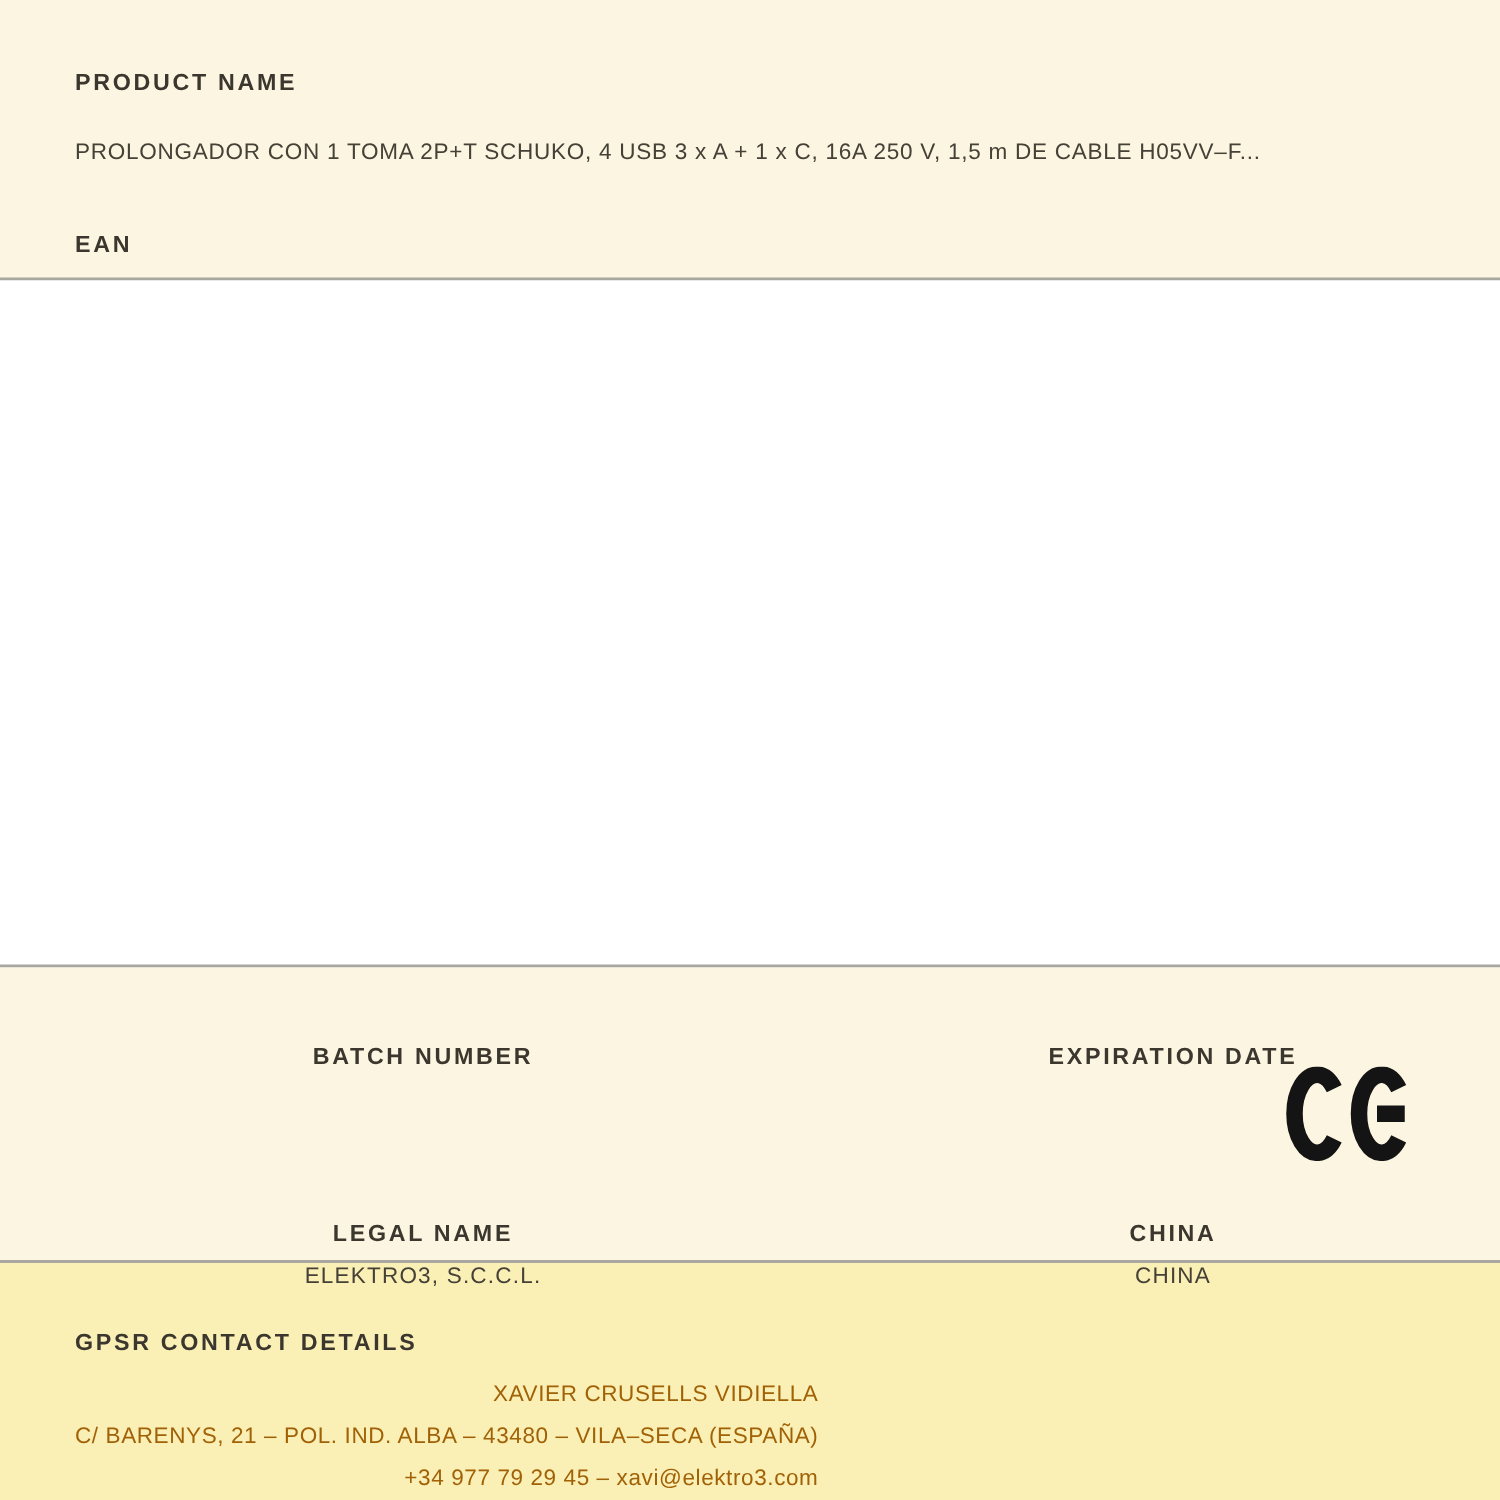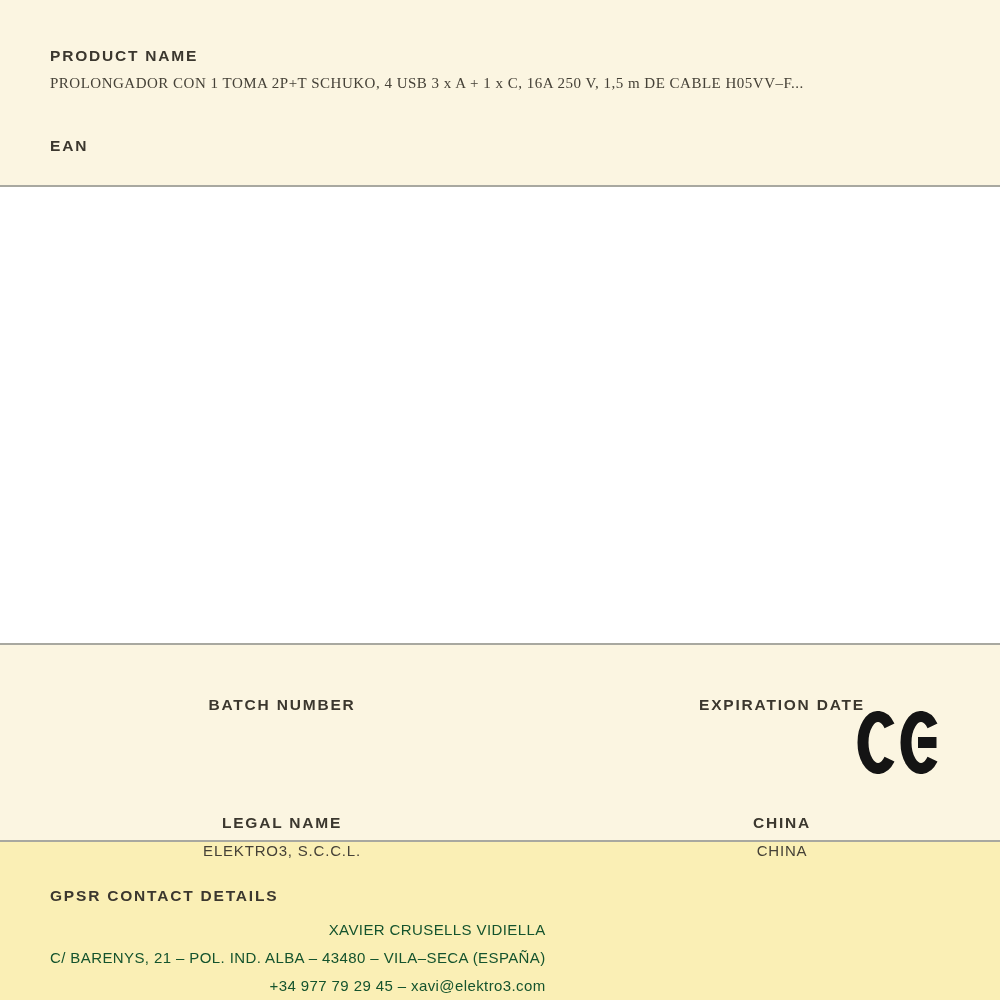--- a/index.html
+++ b/index.html
@@ -23,21 +23,21 @@
     color: #3B372E;
     line-height: 19px;
     margin-top: 20px;
   }
   .field-value {
     font-size: 15px;
     letter-spacing: 0.5px;
     color: #454137;
     line-height: 19px;
   }
-  .sec-top .field-value.product { margin-top: 9px; font-family: Liberation Serif, serif; }
+  .sec-top .field-value.product { margin-top: 27px; }
   .sec-top .field-label.ean { margin-top: 43px; }
   .sec-top .field-value.ean-val { margin-top: 11px; letter-spacing: 1.6px; }
 
   .sec-middle {
     height: 456px;
     background: #ffffff;
     border-bottom: 2px solid #A8A8A0;
   }
 
   .sec-info {
@@ -74,21 +74,21 @@
     font-weight: 700;
     letter-spacing: 1.8px;
     color: #3B372E;
     line-height: 19px;
     padding-top: 4px;
   }
   .contact-lines {
     text-align: right;
     font-size: 15px;
     letter-spacing: 0.4px;
-    color: #14532d;
+    color: #a16207;
     line-height: 28px;
   }
 </style>
 </head>
 <body>
 
 <div class="sec-top">
   <div class="field-label">PRODUCT NAME</div>
   <div class="field-value product">PROLONGADOR CON 1 TOMA 2P+T SCHUKO, 4 USB 3 x A + 1 x C, 16A 250 V, 1,5 m DE CABLE H05VV–F...</div>
   <div class="field-label ean">EAN</div>

